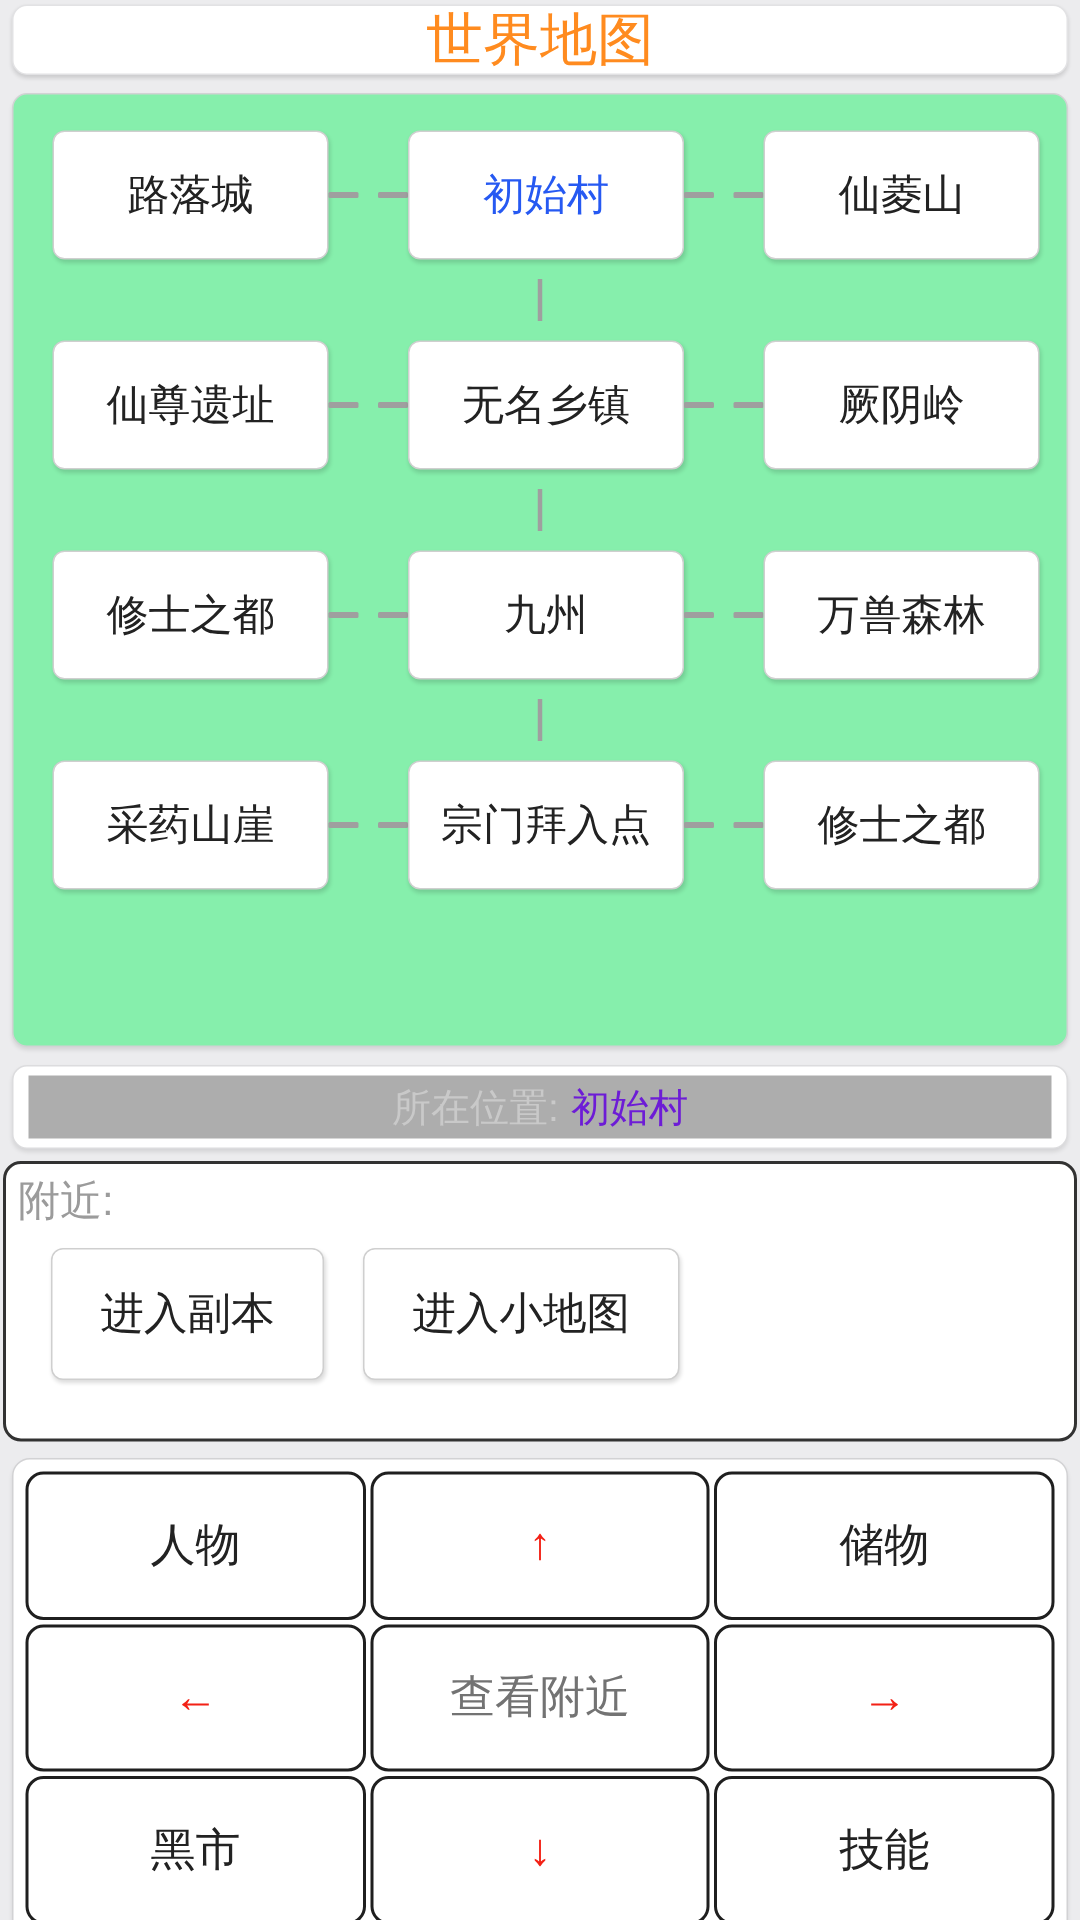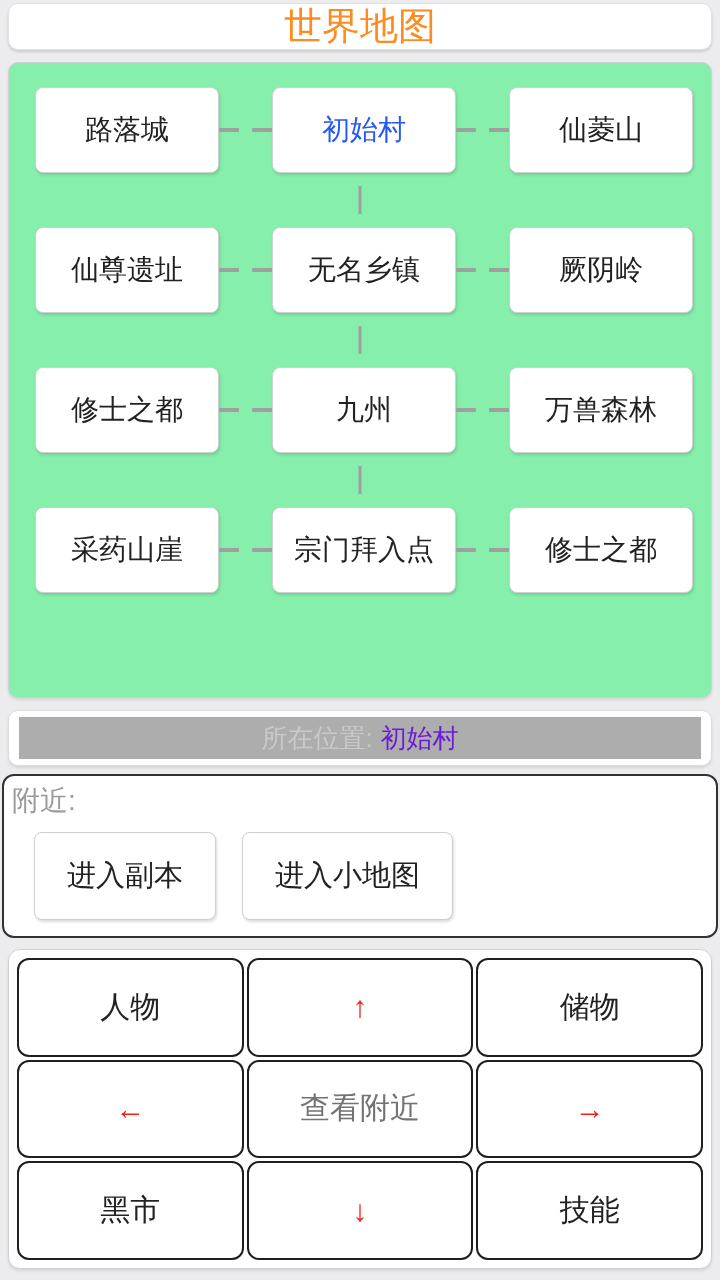--- a/index.html
+++ b/index.html
@@ -81,21 +81,21 @@
     background: #adadad;
     display: flex; align-items: center; justify-content: center;
     font-size: 26px;
   }
   .status-prefix { color: #c9c9c9; }
   .status-location { color: #6d1cd6; margin-left: 8px; }
 
   
   .nearby-panel {
     margin: 8px 2px 0;
-    height: 164px;
+    height: 187px;
     background: #fff;
     border: 2px solid #323232;
     border-radius: 12px;
     padding: 6px 8px;
   }
   .nearby-label { font-size: 28px; color: #9b9b9b; }
   .nearby-buttons { margin-top: 12px; padding-left: 10px; display: flex; gap: 14px; }
   .nearby-btn {
     height: 88px;
     padding: 0 32px;

